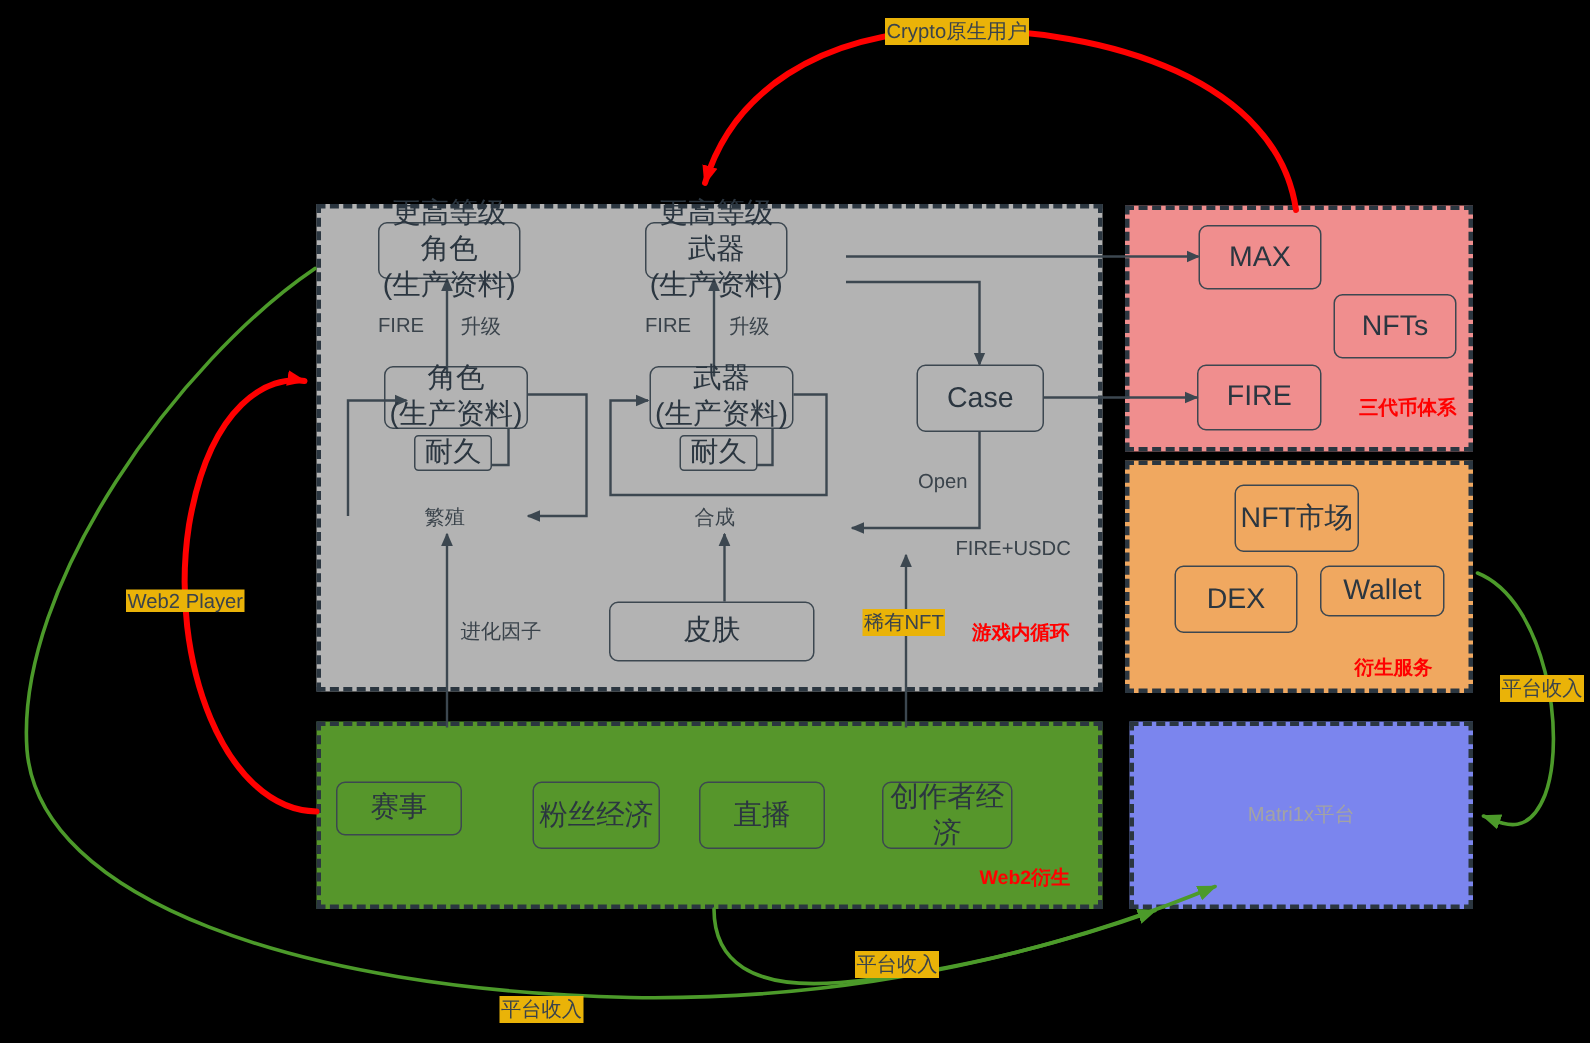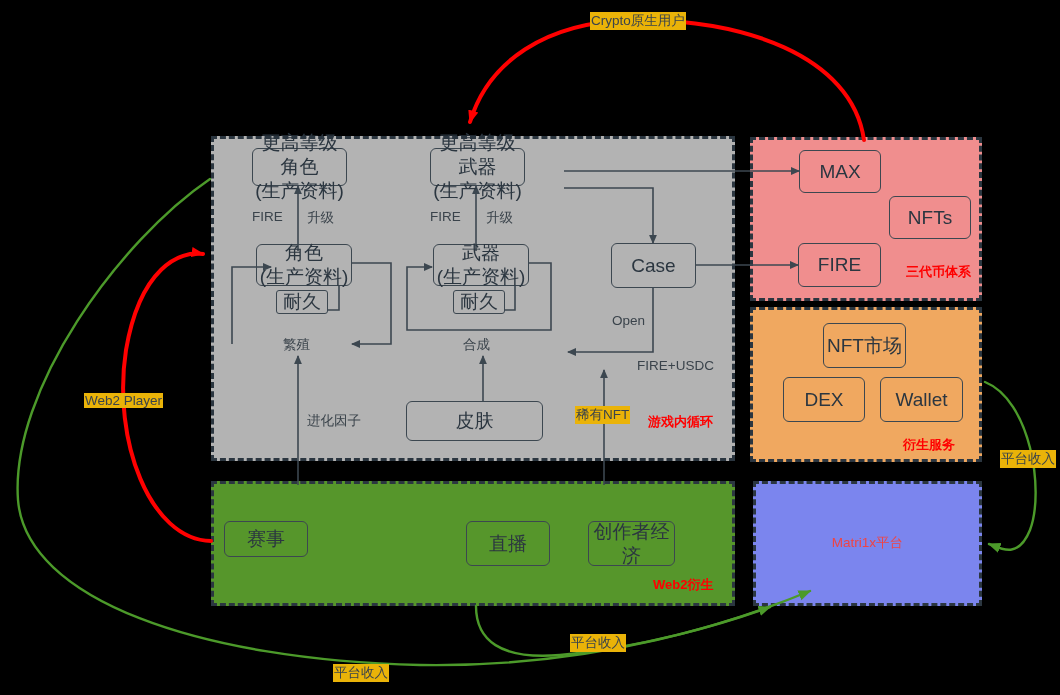--- a/index.html
+++ b/index.html
@@ -113,30 +113,31 @@
   <div class="lbl box" style="left:575px;top:406px;">稀有NFT</div>
   <div class="panel-tag" style="left:648px;top:413px;right:auto;bottom:auto;text-align:right;">游戏内循环</div>
 
   <div class="node" style="left:799px;top:150px;width:82px;height:43px;">MAX</div>
   <div class="node" style="left:889px;top:196px;width:82px;height:43px;">NFTs</div>
   <div class="node" style="left:798px;top:243px;width:83px;height:44px;">FIRE</div>
   <div class="panel-tag" style="left:906px;top:263px;right:auto;bottom:auto;">三代币体系</div>
 
   <div class="node" style="left:823px;top:323px;width:83px;height:45px;">NFT市场</div>
   <div class="node" style="left:783px;top:377px;width:82px;height:45px;">DEX</div>
-  <div class="node" style="left:880px;top:377px;width:83px;height:45px;">Wallet</div>
+  <div class="node" style="left:880px;top:377px;width:83px;height:34px;">Wallet</div>
   <div class="panel-tag" style="left:903px;top:436px;right:auto;bottom:auto;">衍生服务</div>
 
   <div class="node" style="left:224px;top:521px;width:84px;height:36px;">赛事</div>
+  <div class="node" style="left:355px;top:521px;width:85px;height:45px;">粉丝经济</div>
   <div class="node" style="left:466px;top:521px;width:84px;height:45px;">直播</div>
   <div class="node" style="left:588px;top:521px;width:87px;height:45px;">创作者经济</div>
   <div class="panel-tag" style="left:653px;top:576px;right:auto;bottom:auto;">Web2衍生</div>
 
   <div class="lbl" style="left:753px;top:481px;width:229px;height:124px;display:flex;
-              align-items:center;justify-content:center;color:#ef4444;">Matri1x平台</div>
+              align-items:center;justify-content:center;color:#a3a3a3;">Matri1x平台</div>
 
   <svg class="layer over" viewBox="0 0 1060 695">
     <g fill="none" stroke-linecap="round">
 
       <path stroke="#FF0000" stroke-width="4" d="M864,140 C852,55 740,18 633,20 C545,22 488,62 470,122" marker-end="url(#ahRed)"></path>
 
       <path stroke="#FF0000" stroke-width="4" d="M211,541 C150,540 112,440 126,350 C140,268 180,250 203,254" marker-end="url(#ahRed)"></path>
 
       <path stroke="#4C9A2A" stroke-width="2.4" d="M210,179 C120,240 10,390 18,500 C26,600 200,660 420,665 C600,668 740,620 810,591" marker-end="url(#ahGreen)"></path>
 

